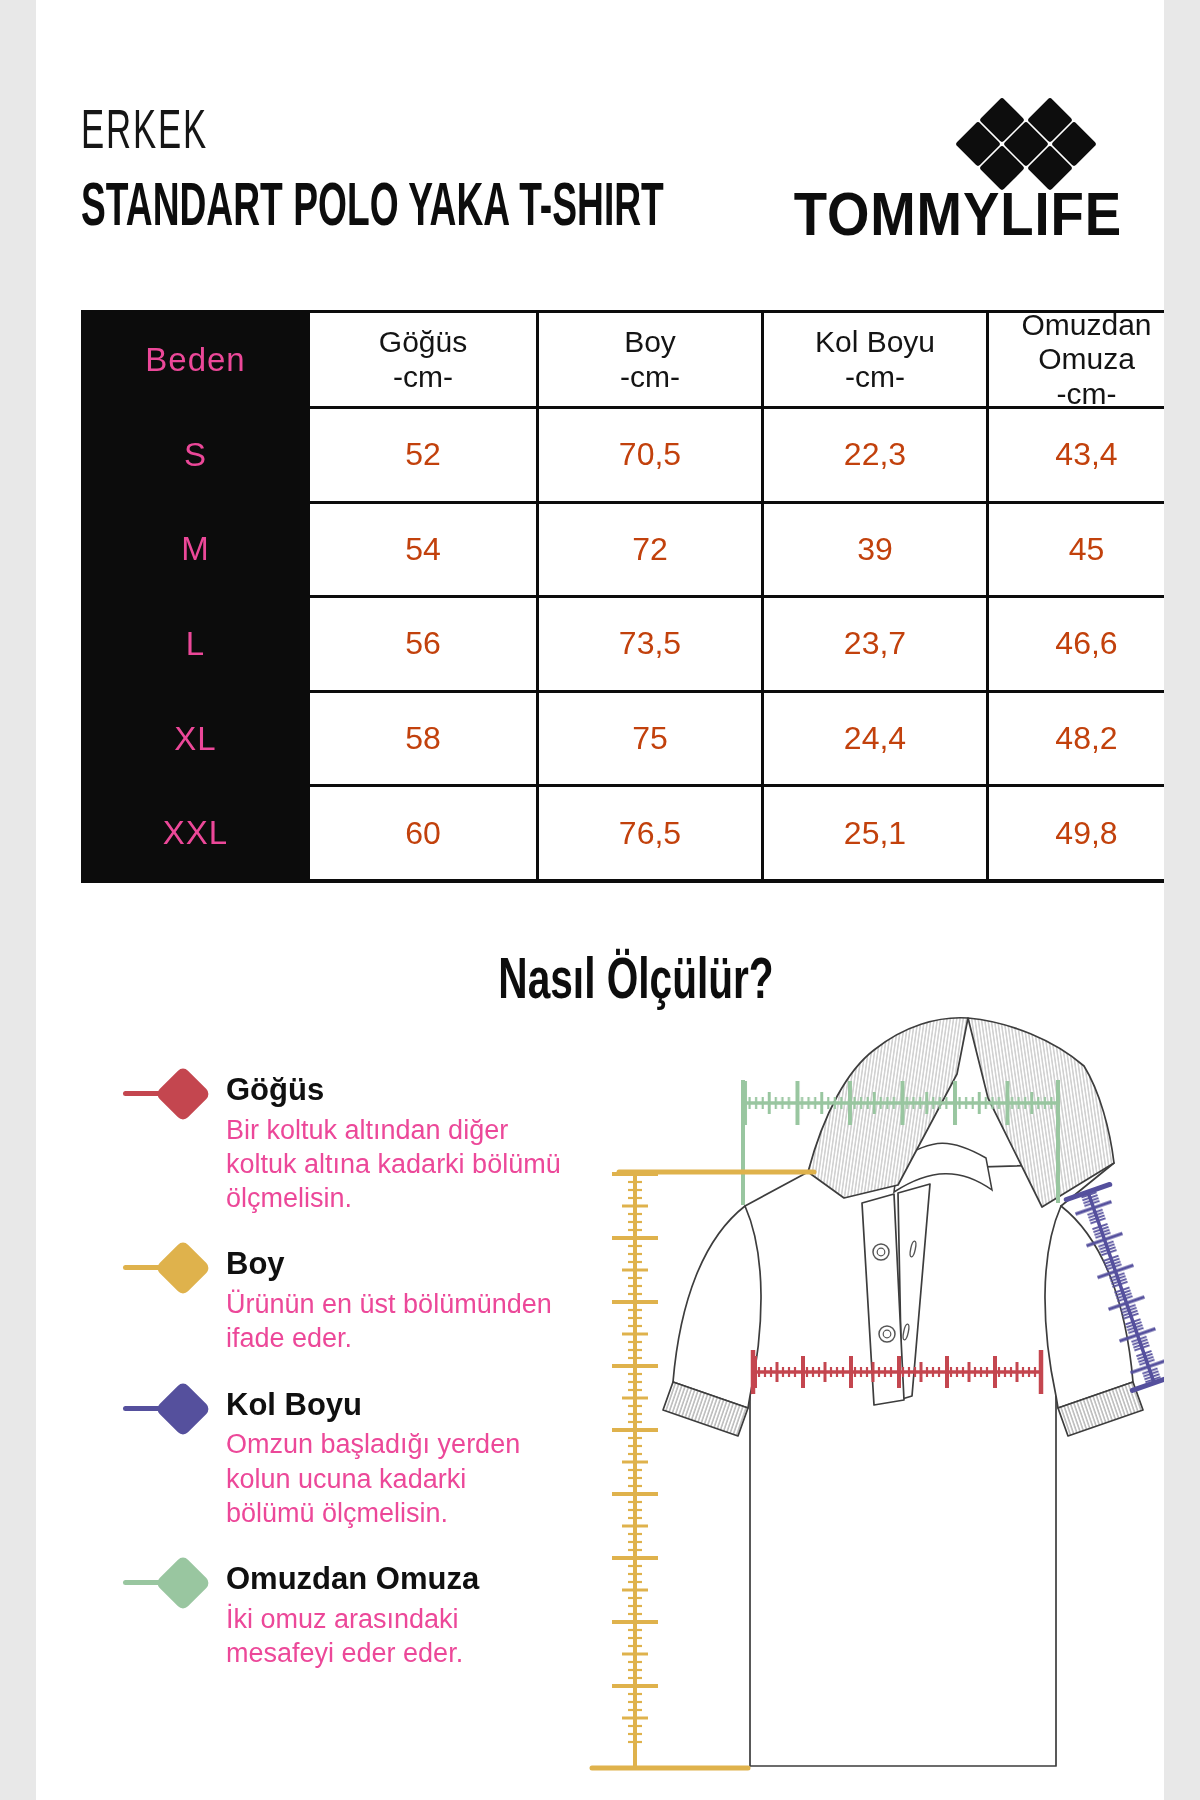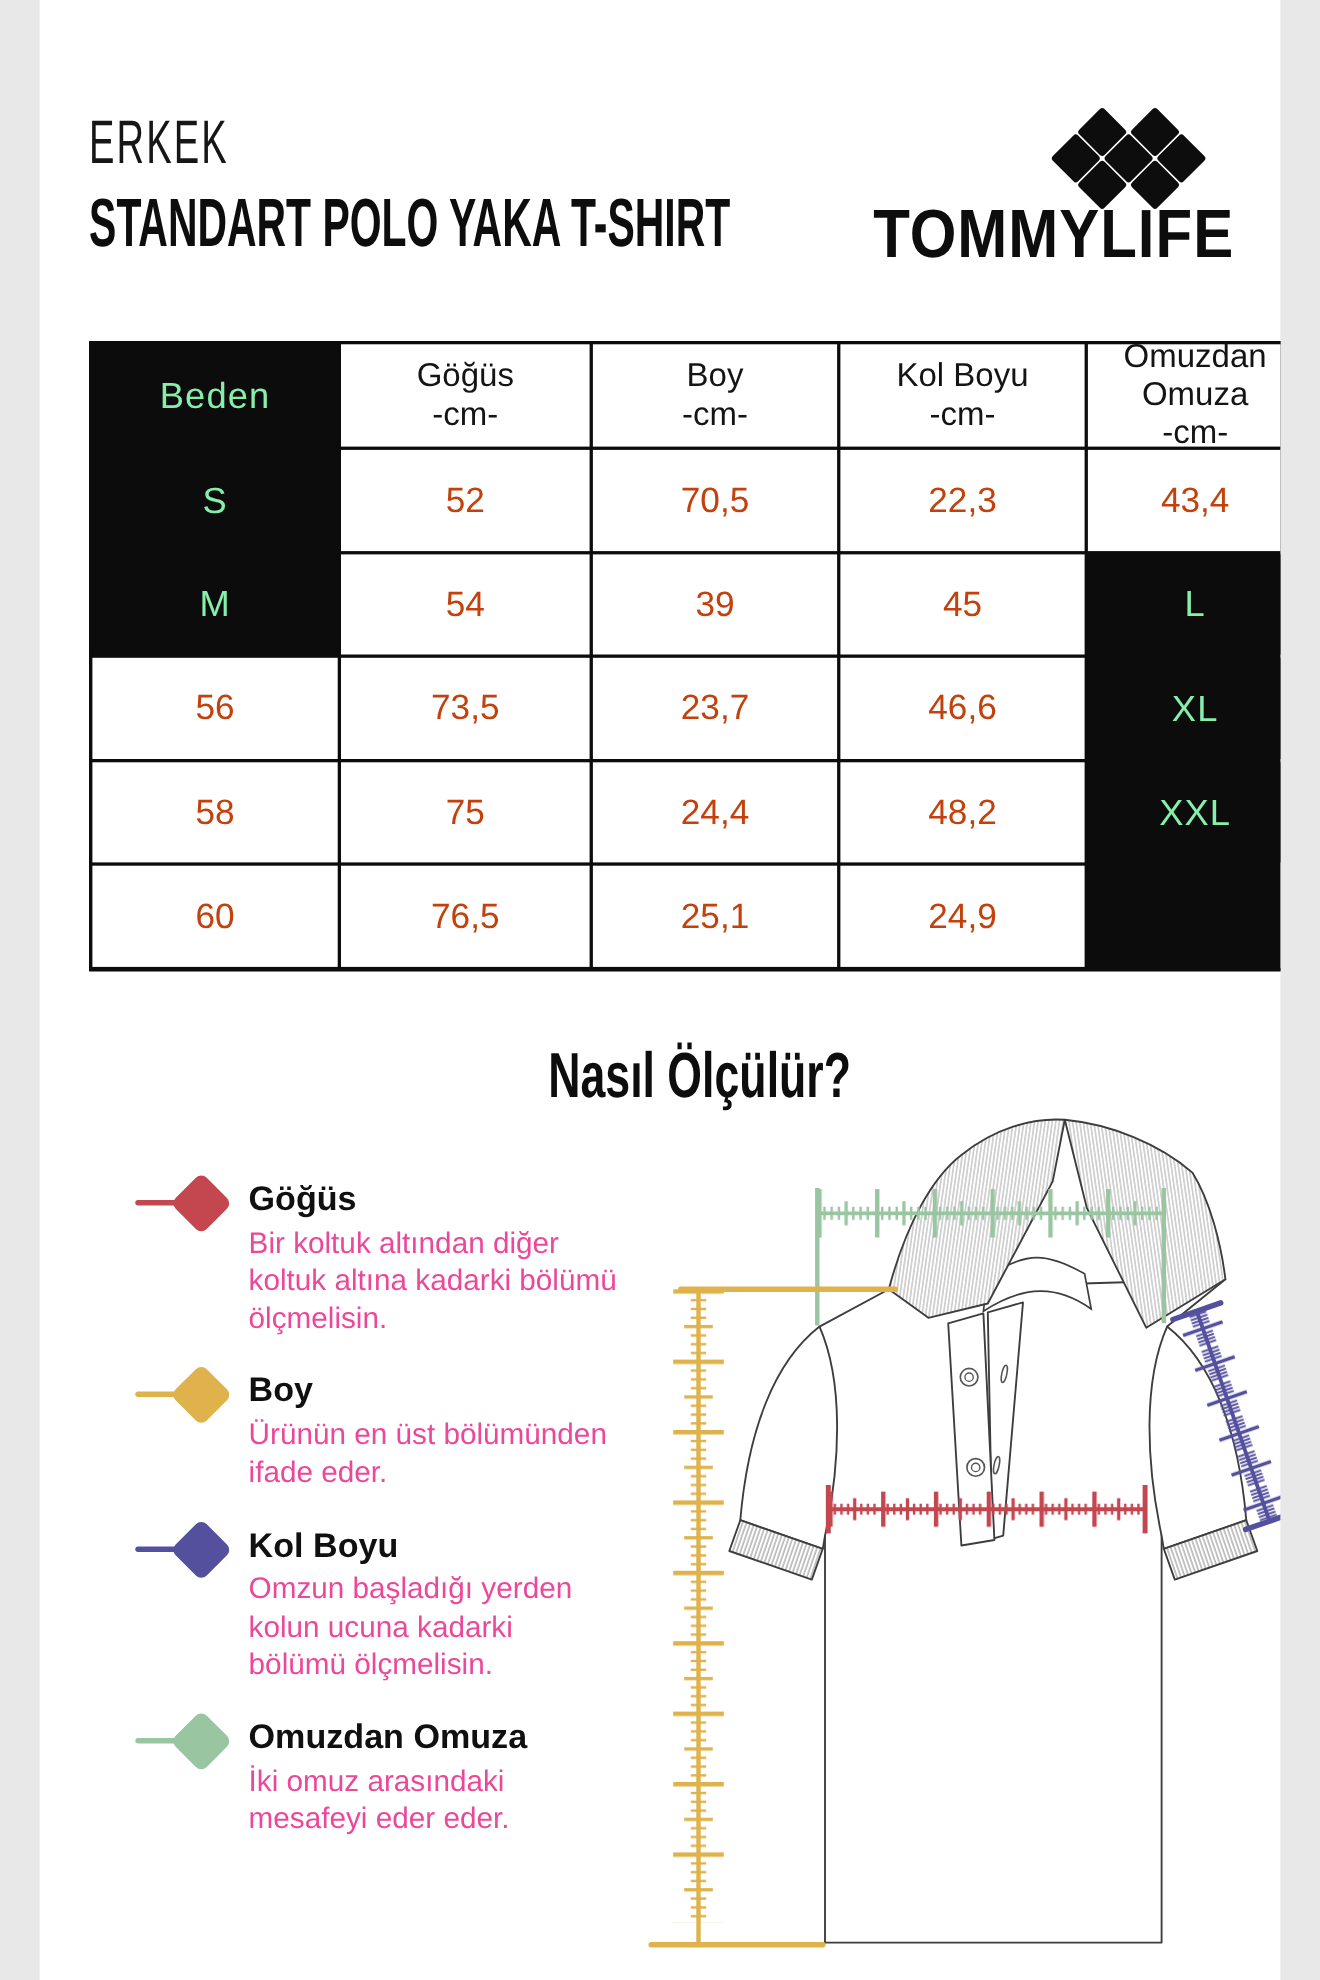--- a/index.html
+++ b/index.html
@@ -27,21 +27,21 @@
   .brand-logo{position:absolute;left:905px;top:90px;width:170px;height:112px;}
   
   .size-table{
     position:absolute;left:45px;top:310px;width:1107px;height:573px;
     box-sizing:border-box;border:3.5px solid #0c0c0c;background:#0c0c0c;
     display:grid;gap:3px;
     grid-template-columns:223px 226px 222px 222px 195px;
     grid-template-rows:93px repeat(5,91.6px);
   }
   .cell{background:#ffffff;display:flex;flex-direction:column;align-items:center;justify-content:center;text-align:center;}
-  .cell.dark{background:#0c0c0c;color:#86efac;}
+  .cell.dark{background:#0c0c0c;color:#ec4899;}
   .corner{font-size:33px;letter-spacing:1px;}
   .hname{font-size:30px;line-height:1.15;max-width:175px;color:#141414;}
   .hunit{font-size:30px;line-height:1.15;color:#141414;}
   .size-label{font-size:33px;letter-spacing:1px;}
   .val{font-size:32px;color:#c2410c;}
   
   .guide-title{
     position:absolute;left:0;top:944px;width:1200px;text-align:center;
     font-size:58px;font-weight:700;transform:scaleX(0.70);transform-origin:center top;
     color:#0d0d0d;white-space:nowrap;
@@ -106,40 +106,41 @@
     </div>
 
     <div class="cell dark size-label">S</div>
     <div class="cell val">52</div>
     <div class="cell val">70,5</div>
     <div class="cell val">22,3</div>
     <div class="cell val">43,4</div>
 
     <div class="cell dark size-label">M</div>
     <div class="cell val">54</div>
+    <div class="cell val">72</div>
     <div class="cell val">39</div>
     <div class="cell val">45</div>
 
     <div class="cell dark size-label">L</div>
     <div class="cell val">56</div>
     <div class="cell val">73,5</div>
     <div class="cell val">23,7</div>
     <div class="cell val">46,6</div>
 
     <div class="cell dark size-label">XL</div>
     <div class="cell val">58</div>
     <div class="cell val">75</div>
     <div class="cell val">24,4</div>
     <div class="cell val">48,2</div>
 
     <div class="cell dark size-label">XXL</div>
     <div class="cell val">60</div>
     <div class="cell val">76,5</div>
     <div class="cell val">25,1</div>
-    <div class="cell val">24,9</div>
+    <div class="cell val">49,8</div>
   </div>
 
   <div class="guide-title">Nasıl Ölçülür?</div>
 
   <div class="legend">
 
     <div class="legend-item">
       <div class="marker">
         <div class="line" style="background: rgb(196, 70, 79);"></div>
         <div class="diamond" style="background: rgb(196, 70, 79);"></div>

